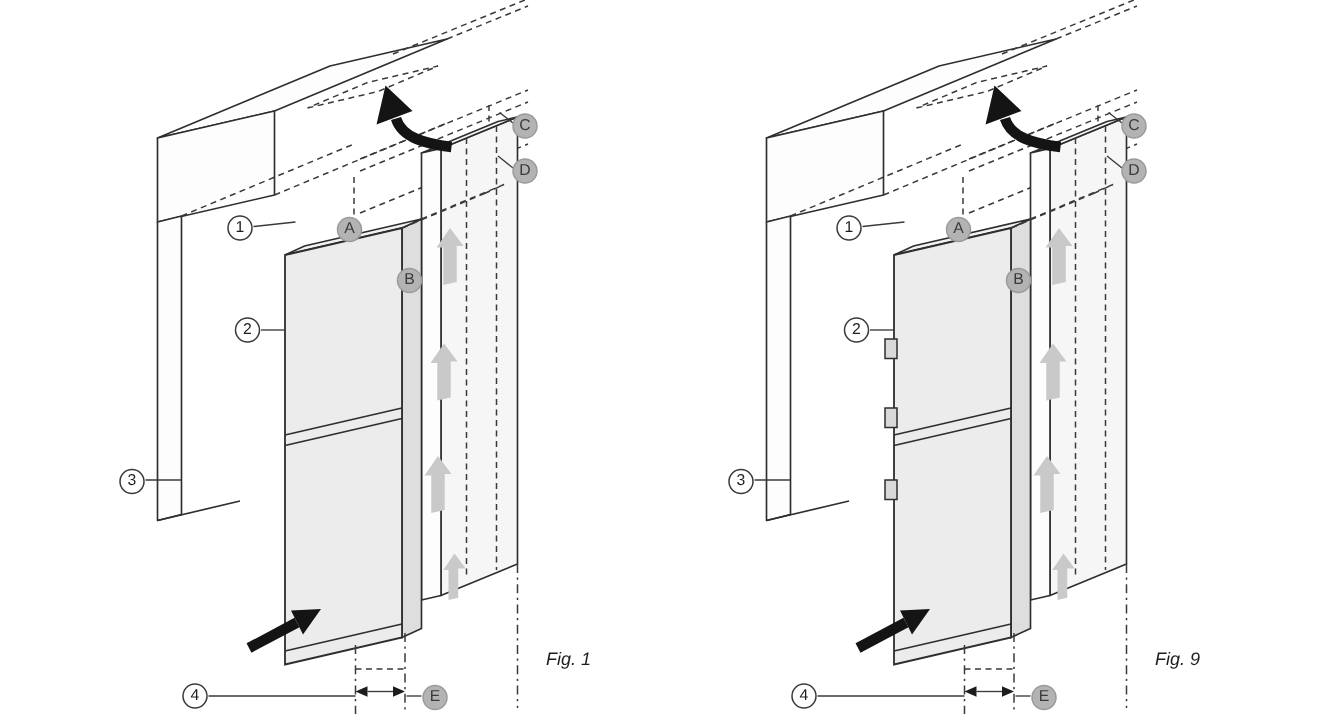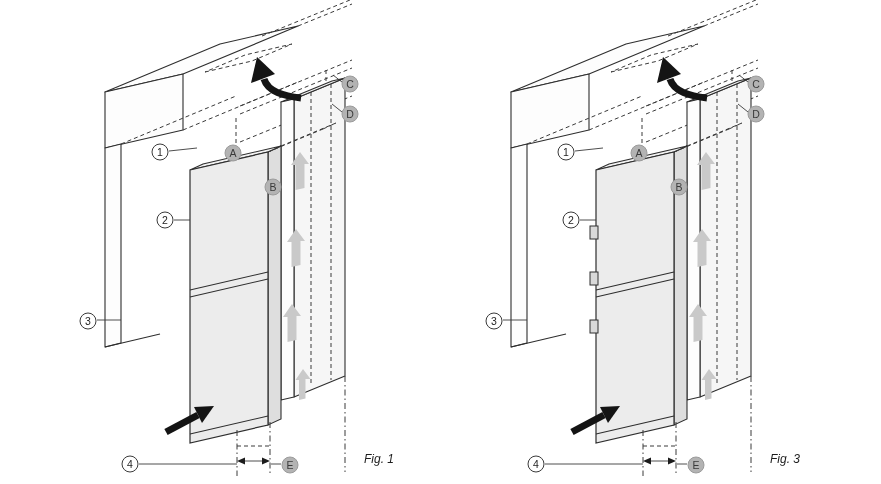--- a/index.html
+++ b/index.html
@@ -30,21 +30,21 @@
   .callout {
     position:absolute; width:17px; height:17px; border-radius:50%;
     display:flex; align-items:center; justify-content:center;
     transform:translate(-50%,-50%);
     font-size:10.5px; line-height:1; box-sizing:border-box;
   }
   .callout.num    { background:#ffffff; border:1.4px solid #3a3a3a; color:#1d1d1d; }
   .callout.letter { background:#b3b3b3; border:1px solid #9b9b9b; color:#3a3a3a; }
 
   .caption {
-    position:absolute; left:364px; top:452px;
+    position:absolute; left:364px; top:432px;
     font-style:italic; font-size:12px; color:#1d1d1d; white-space:nowrap;
   }
 </style>
 </head>
 <body>
 
 <div class="stage">
 
   <svg width="0" height="0" style="position:absolute" aria-hidden="true">
     <defs>
@@ -160,16 +160,16 @@
     <div class="callout num" style="left:160px;top:152px">1</div>
     <div class="callout num" style="left:165px;top:220px">2</div>
     <div class="callout num" style="left:88px;top:321px">3</div>
     <div class="callout num" style="left:130px;top:464px">4</div>
     <div class="callout letter" style="left:233px;top:153px">A</div>
     <div class="callout letter" style="left:273px;top:187px">B</div>
     <div class="callout letter" style="left:350px;top:84px">C</div>
     <div class="callout letter" style="left:350px;top:114px">D</div>
     <div class="callout letter" style="left:290px;top:465px">E</div>
 
-    <div class="caption">Fig. 3</div>
+    <div class="caption">Fig. 9</div>
   </div>
 
 </div>
 
 </body></html>

